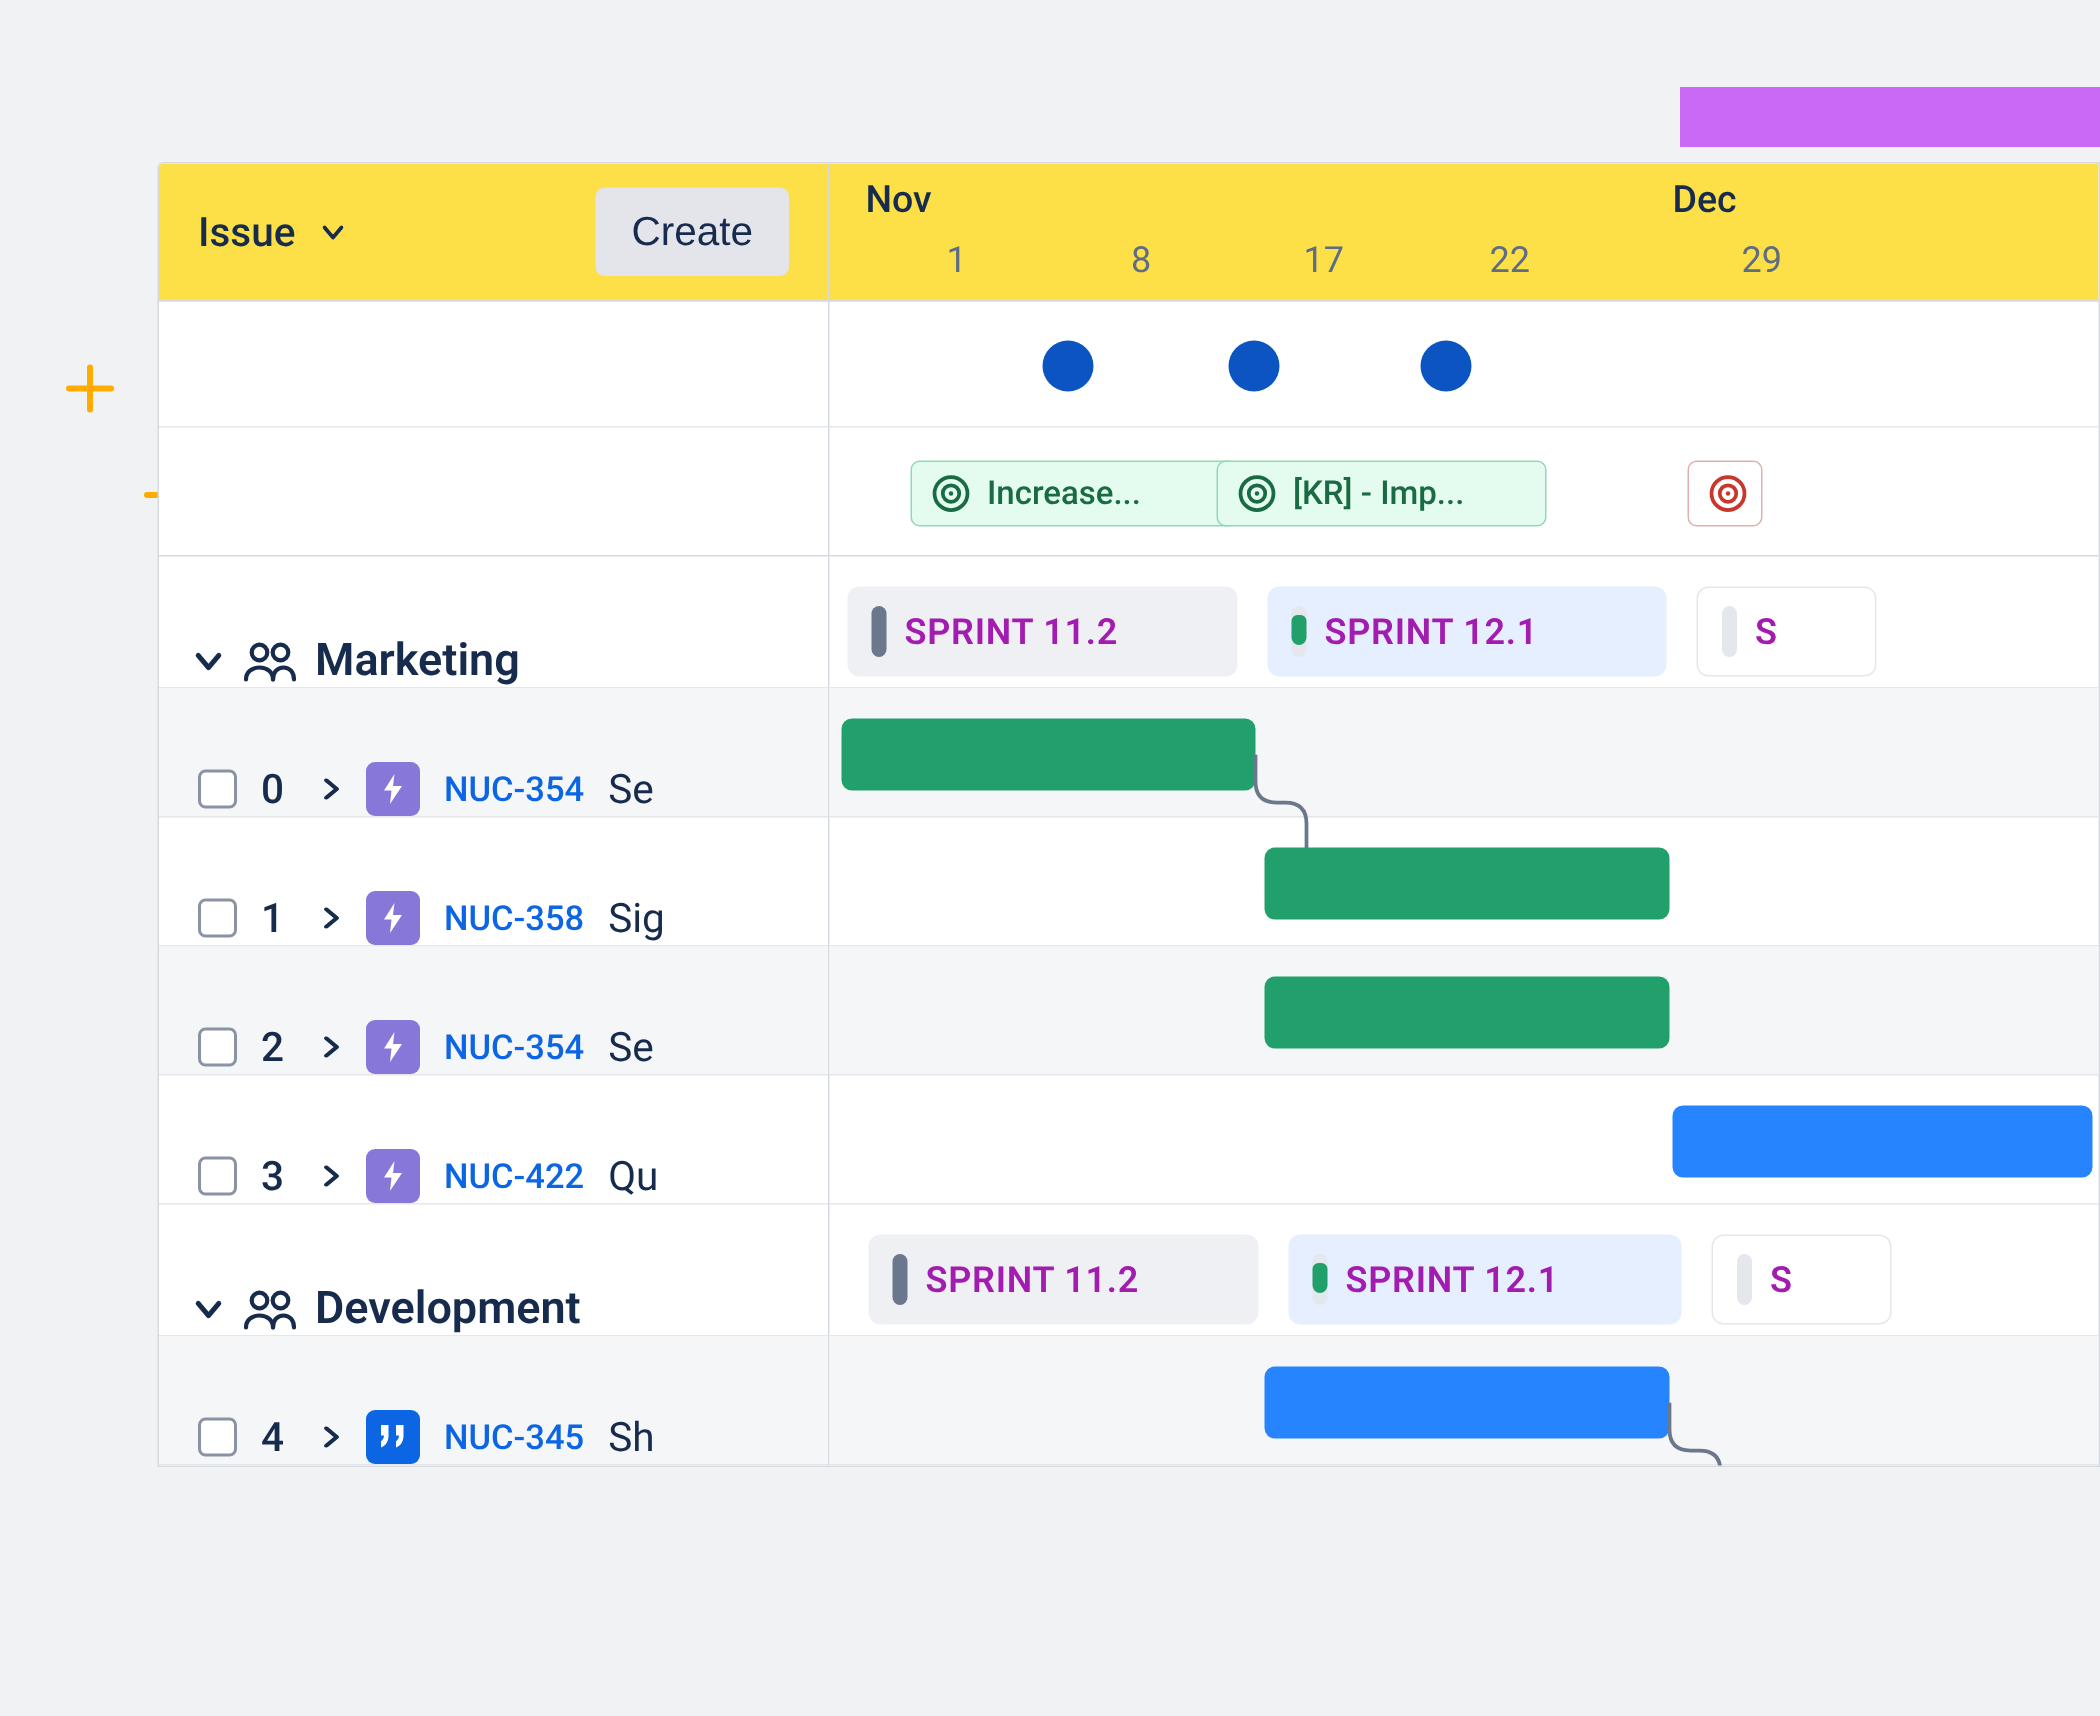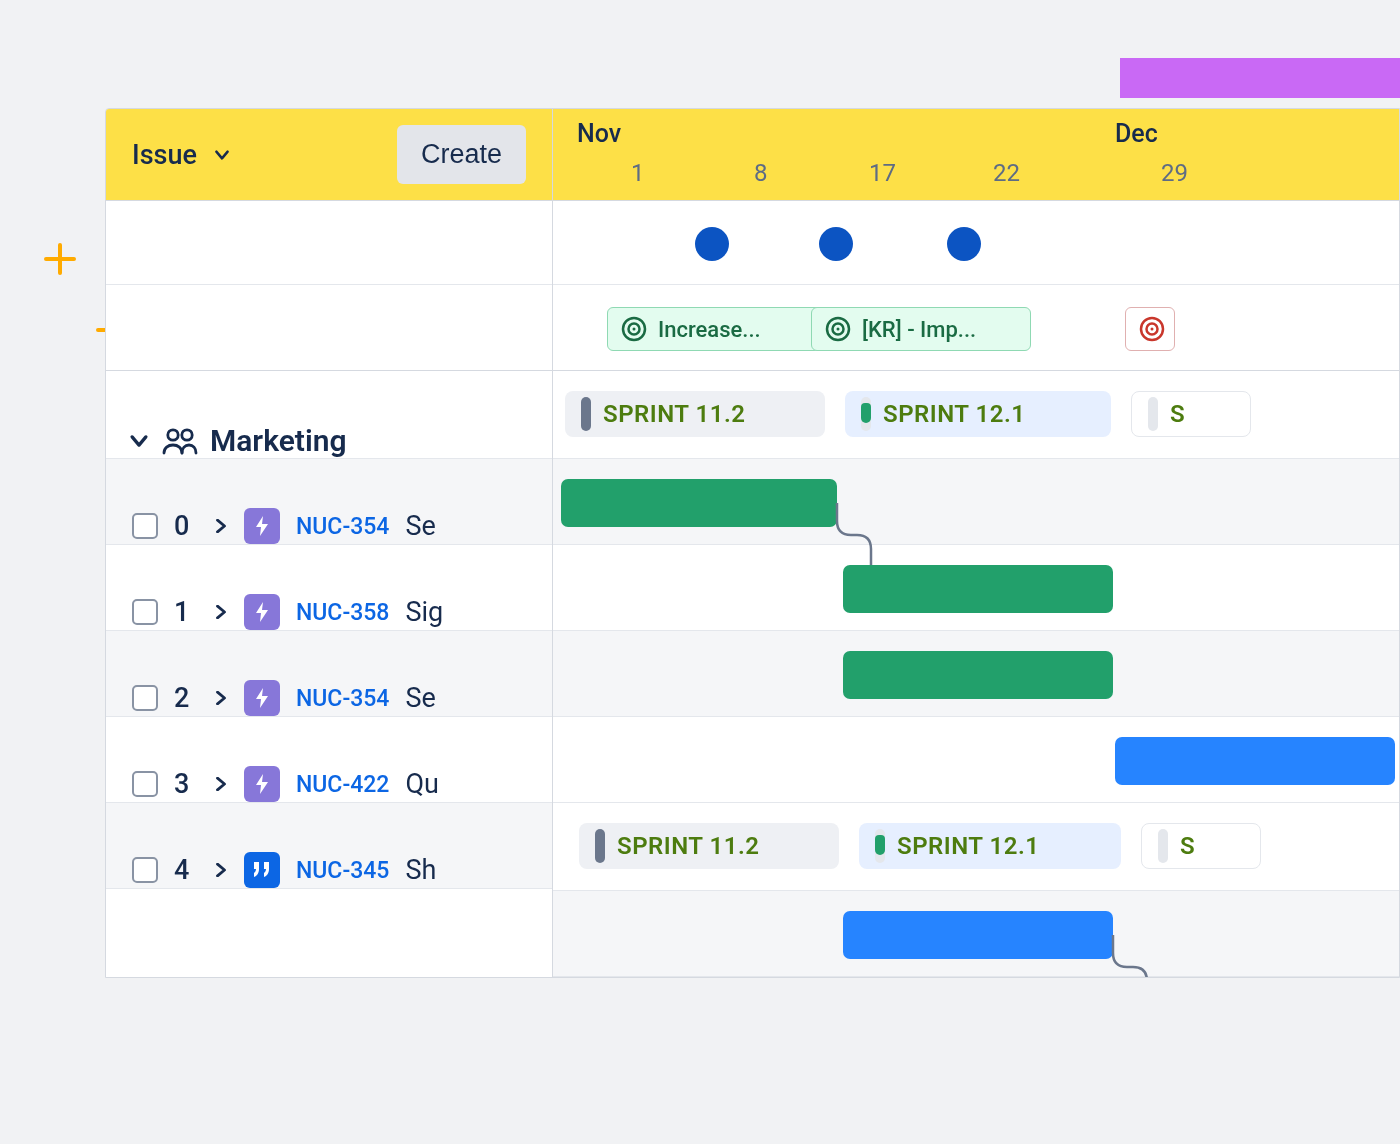--- a/index.html
+++ b/index.html
@@ -204,29 +204,29 @@
     background: #fff;
     border-color: #e0b0b0;
   }
   .goal-target {
     width: 28px; height: 28px;
     flex-shrink: 0;
   }
   .sprint-pill {
     position: absolute;
     top: 20px;
-    height: 46px;
+    height: 60px;
     border-radius: 8px;
     display: flex;
     align-items: center;
     gap: 12px;
     padding: 0 16px;
     font-size: 24px;
     font-weight: 600;
-    color: #4d7c0f;
+    color: #a21caf;
     letter-spacing: 0.5px;
   }
   .sprint-gray { background: #eef0f4; }
   .sprint-blue { background: #e6efff; text-align: center; }
   .sprint-white { background: #fff; border: 1px solid #e4e7ec; }
   .sprint-indicator {
     width: 10px; height: 34px;
     border-radius: 5px;
   }
   .ind-gray { background: #6b778c; }
@@ -386,20 +386,34 @@
             </svg>
         <span class="type-badge type-epic">
               <svg width="18" height="22" viewBox="0 0 18 22">
                 <path d="M10 1L3 12h5l-1 9 8-12h-6z" fill="#fff"></path>
               </svg>
             </span>
         <span class="issue-key">NUC-422</span>
         <span class="issue-title">Qu</span>
       </div>
         </div>
+        <div class="row group-row">
+          <div class="group-head">
+            <svg class="group-chevron" viewBox="0 0 16 16">
+              <path d="M3 5l5 6 5-6" stroke="#172b4d" stroke-width="2.4" fill="none" stroke-linecap="round" stroke-linejoin="round"></path>
+            </svg>
+            <svg class="group-icon" viewBox="0 0 36 28">
+              <circle cx="11" cy="8" r="5.2" stroke="#172b4d" stroke-width="2.8" fill="none"></circle>
+              <circle cx="25" cy="8" r="5.2" stroke="#172b4d" stroke-width="2.8" fill="none"></circle>
+              <path d="M2 26c0-5 4-8 9-8s9 3 9 8" stroke="#172b4d" stroke-width="2.8" fill="none" stroke-linecap="round"></path>
+              <path d="M20 26c0-5 3-8 7-8s7 3 7 8" stroke="#172b4d" stroke-width="2.8" fill="none" stroke-linecap="round"></path>
+            </svg>
+            <span>Development</span>
+          </div>
+        </div>
         <div class="row issue-row alt">
           <div class="issue-row-left">
         <span class="checkbox"></span>
         <span class="rank">4</span>
         <svg class="expand-caret" viewBox="0 0 12 12">
               <path d="M3 1l6 5-6 5" stroke="#172b4d" stroke-width="2.4" fill="none" stroke-linecap="round" stroke-linejoin="round"></path>
             </svg>
         <span class="type-badge type-story">
               <svg width="22" height="18" viewBox="0 0 22 18">
                 <path d="M3 1h5v7c0 4-2 7-5 8v-4c1-1 2-2 2-4H3z M13 1h5v7c0 4-2 7-5 8v-4c1-1 2-2 2-4h-2z" fill="#fff"></path>

